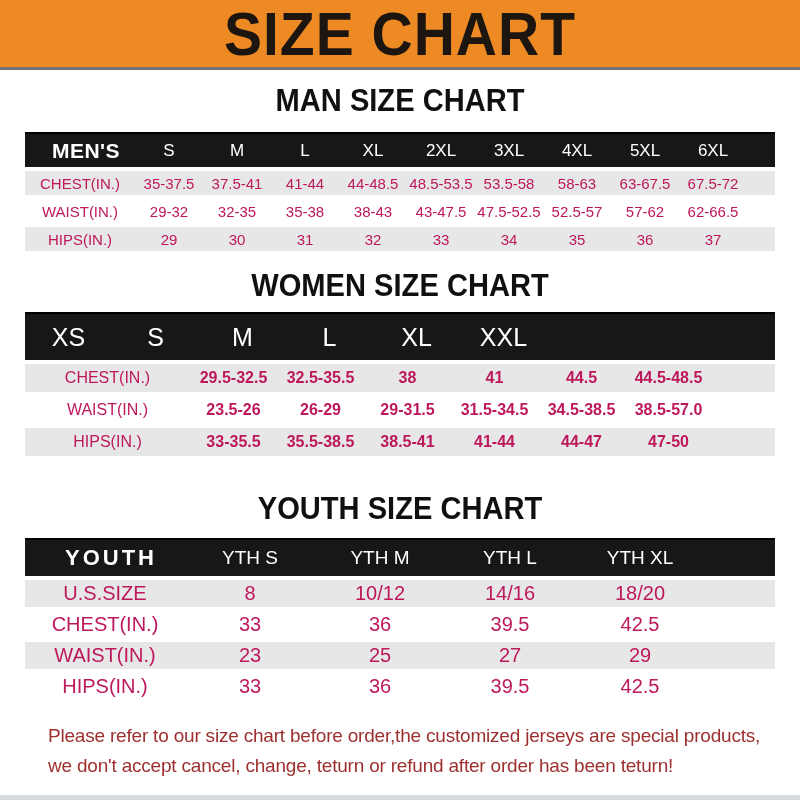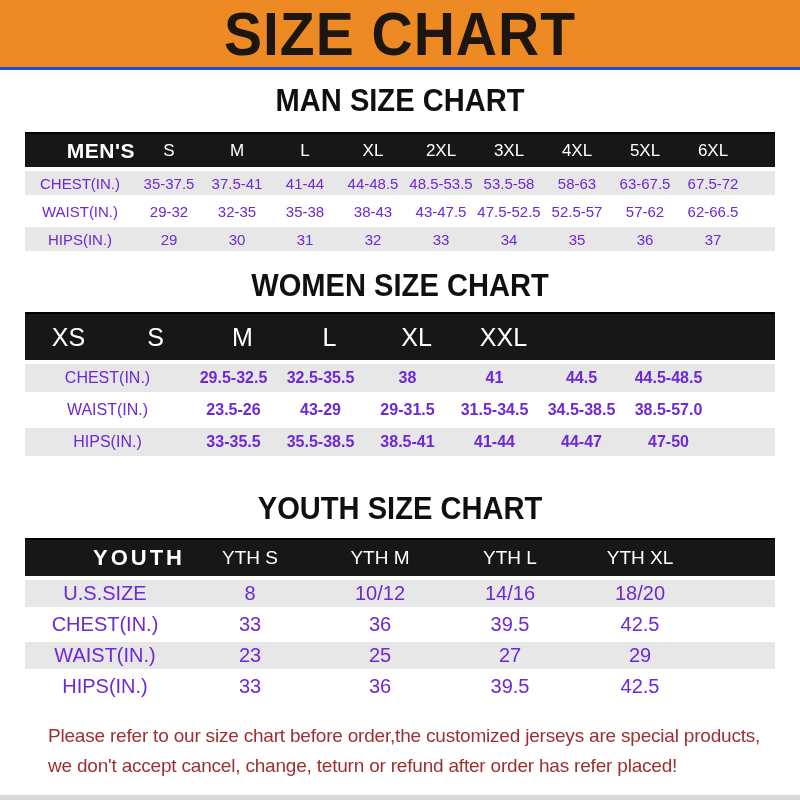--- a/index.html
+++ b/index.html
@@ -7,21 +7,21 @@
     margin: 0; padding: 0;
     width: 800px; height: 800px;
     background: #ffffff;
     font-family: "Liberation Sans", sans-serif;
     overflow: hidden;
   }
   
   .banner {
     height: 70px;
     background: #EE8A24;
-    border-bottom: 3px solid #1d4ed8;
+    border-bottom: 3px solid #737373;
     display: flex; align-items: center; justify-content: center;
   }
   .banner-title {
     margin: 0;
     font-size: 57px;
     font-weight: 700;
     color: #1c1510;
     letter-spacing: 1px;
     transform: scale(1.0, 1.08);
     line-height: 1;
@@ -59,35 +59,35 @@
     align-items: center;
     box-shadow: 0 -2px 0 #000000;
   }
   .men   .t-head { height: 33px; }
   .women .t-head { height: 46px; }
   .youth .t-head { height: 36px; }
 
   .t-row {
     display: flex;
     align-items: center;
-    color: #6d28d9;
+    color: #be185d;
   }
   .men   .t-row { height: 24px; font-size: 15px; }
   .women .t-row { height: 28px; font-size: 16px; }
   .youth .t-row { height: 27px; font-size: 20px; }
   .t-row.shade { background: #e7e7e7; }
   .t-row.plain { background: #ffffff; }
 
   .t-label { text-align: center; flex: 0 0 auto; }
   .men   .t-label { width: 110px; }
   .women .t-label { width: 165px; }
   .youth .t-label { width: 160px; }
 
   .t-head .t-label {
-    text-align: right;
+    text-align: center;
     padding-left: 12px;
     font-weight: 700;
   }
   .men   .t-head .t-label { font-size: 21px; letter-spacing: 0.5px; }
   .women .t-head .t-label { font-size: 22px; letter-spacing: 0.5px; }
   .youth .t-head .t-label { font-size: 22px; letter-spacing: 3px; }
 
   .t-col { text-align: center; flex: 0 0 auto; }
   .men   .t-col { width: 68px; }
   .women .t-col { width: 87px; font-weight: bold; }
@@ -188,21 +188,21 @@
       <div class="t-col">29.5-32.5</div>
       <div class="t-col">32.5-35.5</div>
       <div class="t-col">38</div>
       <div class="t-col">41</div>
       <div class="t-col">44.5</div>
       <div class="t-col">44.5-48.5</div>
     </div>
     <div class="t-row plain">
       <div class="t-label">WAIST(IN.)</div>
       <div class="t-col">23.5-26</div>
-      <div class="t-col">43-29</div>
+      <div class="t-col">26-29</div>
       <div class="t-col">29-31.5</div>
       <div class="t-col">31.5-34.5</div>
       <div class="t-col">34.5-38.5</div>
       <div class="t-col">38.5-57.0</div>
     </div>
     <div class="t-row shade">
       <div class="t-label">HIPS(IN.)</div>
       <div class="t-col">33-35.5</div>
       <div class="t-col">35.5-38.5</div>
       <div class="t-col">38.5-41</div>
@@ -246,16 +246,16 @@
       <div class="t-label">HIPS(IN.)</div>
       <div class="t-col">33</div>
       <div class="t-col">36</div>
       <div class="t-col">39.5</div>
       <div class="t-col">42.5</div>
     </div>
   </div>
 
 <div class="footer-note">
   <div>Please refer to our size chart before order,the customized jerseys are special products,</div>
-  <div>we don't accept cancel, change, teturn or refund after order has refer placed!</div>
+  <div>we don't accept cancel, change, teturn or refund after order has been teturn!</div>
 </div>
 
 <div class="bottom-edge"></div>
 
 </body></html>

